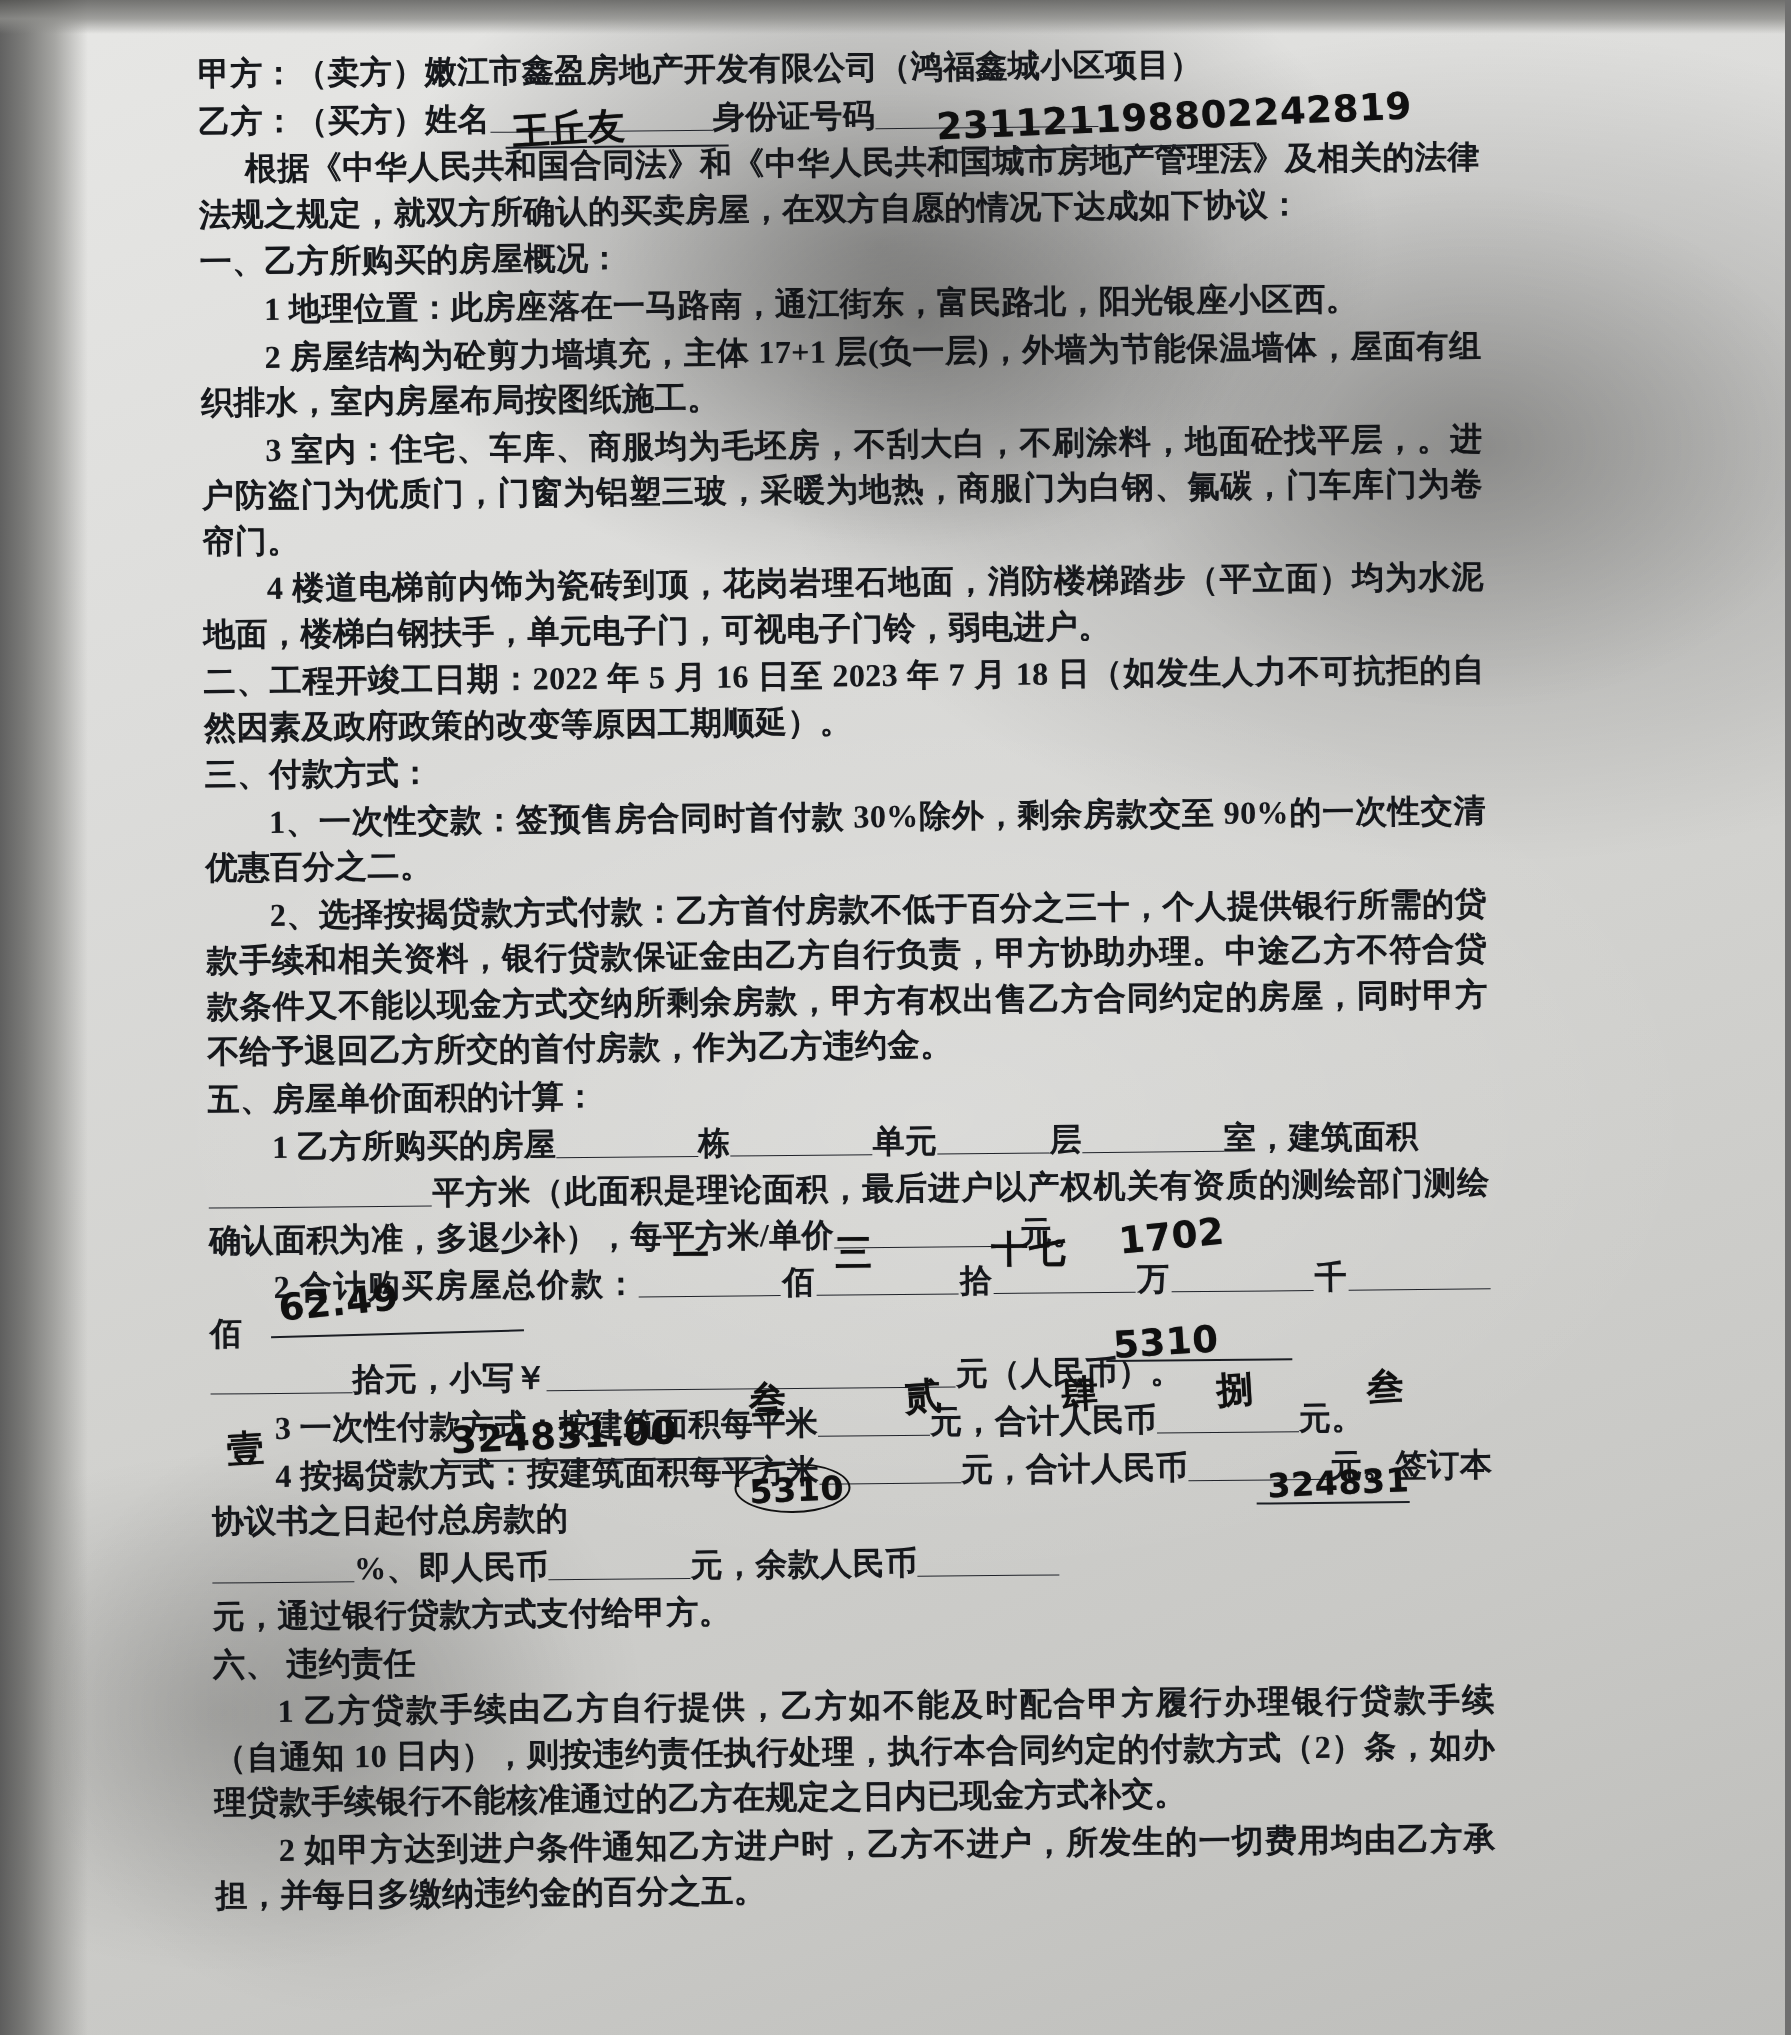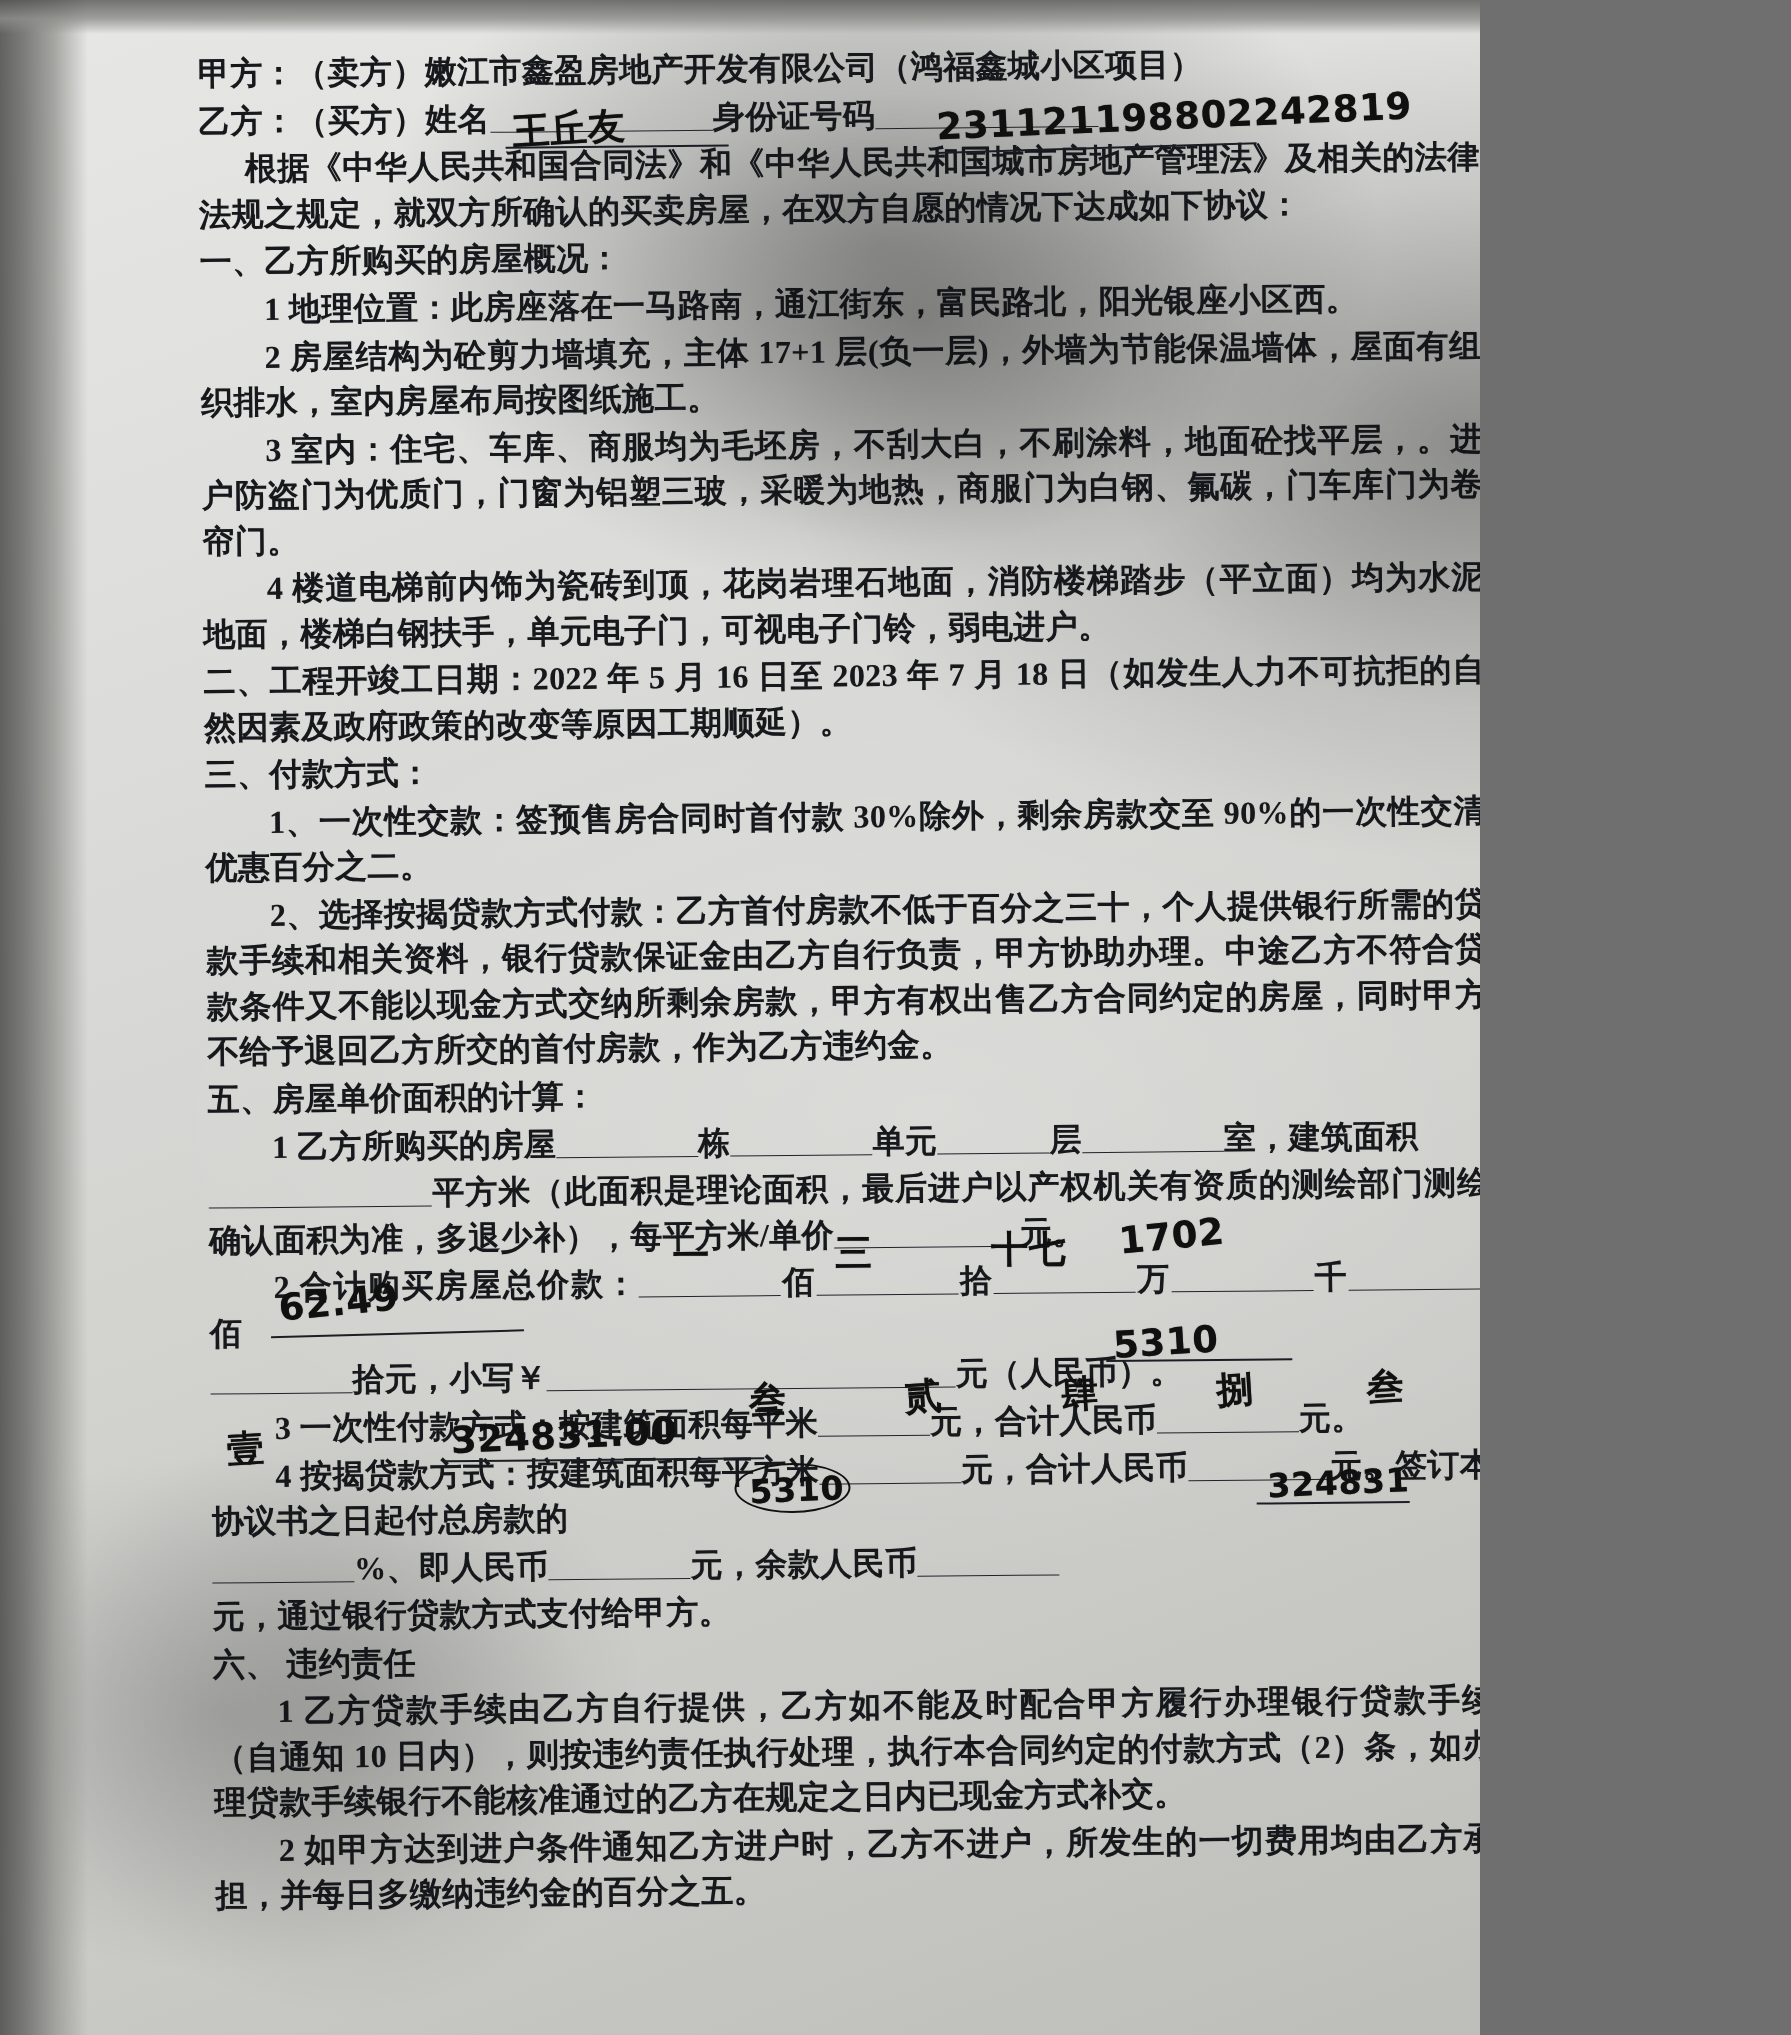--- a/index.html
+++ b/index.html
@@ -6,21 +6,21 @@
   html, body {
     margin: 0;
     padding: 0;
     background: #6f6f6f;
   }
   body {
     font-family: "Liberation Serif", "DejaVu Serif", serif;
   }
   .page {
     position: relative;
-    width: 1480px;
+    width: 1785px;
     height: 2035px;
     overflow: hidden;
     background:
       radial-gradient(ellipse 670px 462px at 879px 246px, rgba(0,0,0,0.30) 0%, rgba(0,0,0,0.14) 45%, rgba(0,0,0,0) 75%),
       radial-gradient(ellipse 894px 521px at 1490px 447px, rgba(0,0,0,0.22) 0%, rgba(0,0,0,0.08) 55%, rgba(0,0,0,0) 80%),
       radial-gradient(ellipse 521px 372px at 223px 1713px, rgba(0,0,0,0.16) 0%, rgba(0,0,0,0) 70%),
       radial-gradient(ellipse 1117px 670px at 931px 1117px, rgba(255,255,255,0.20) 0%, rgba(255,255,255,0) 70%),
       linear-gradient(160deg, #e7e7e5 0%, #dcdcda 30%, #d2d2cf 55%, #c9c9c6 78%, #bdbdba 100%);
   }
   

